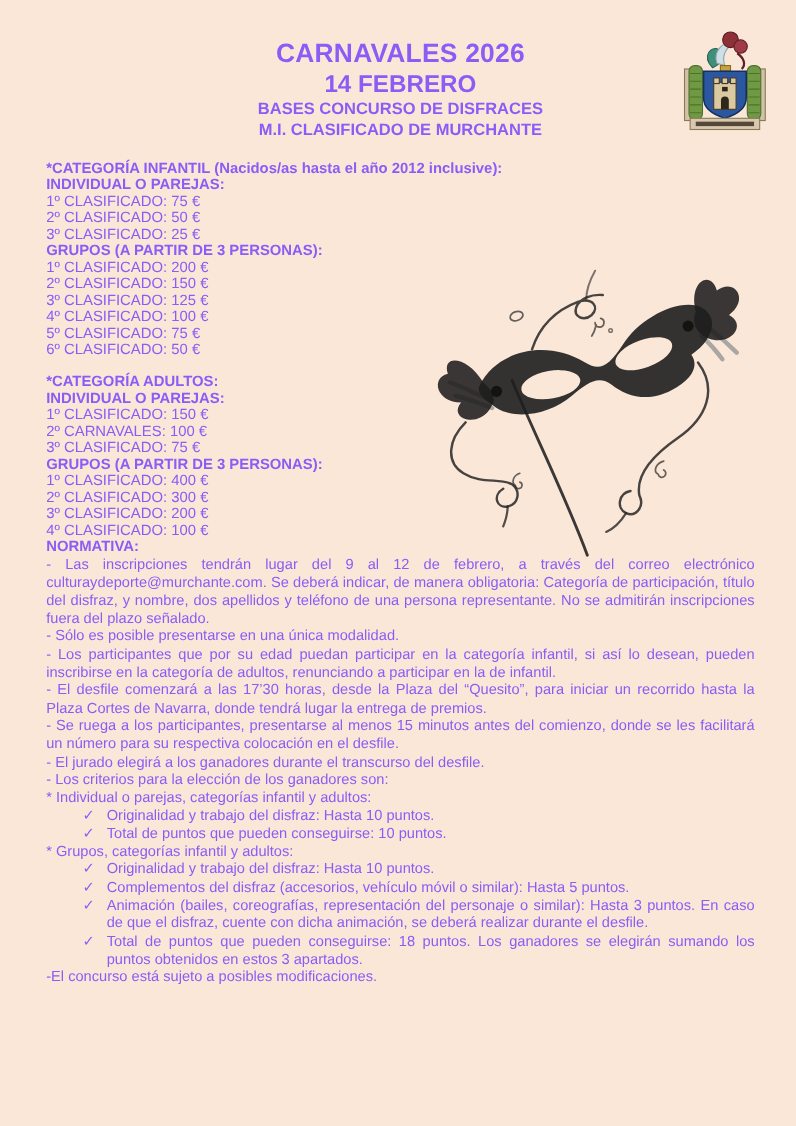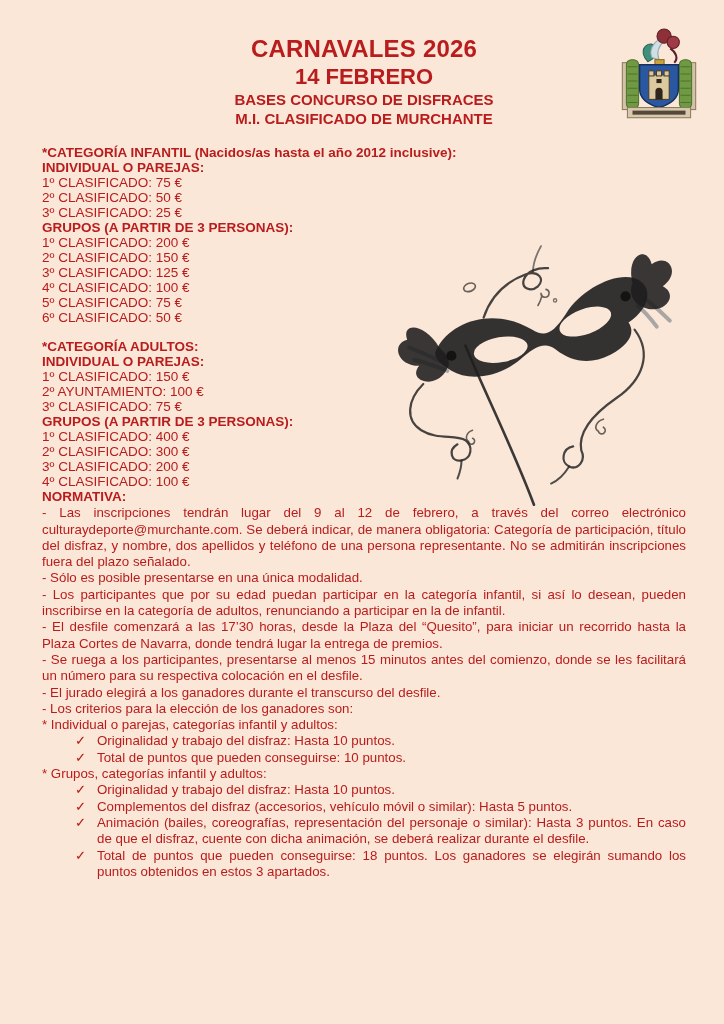--- a/index.html
+++ b/index.html
@@ -1,21 +1,21 @@
 <!DOCTYPE html>
 <html><head>
 <meta charset="utf-8">
 <style>
   html,body{margin:0;padding:0;}
   .page{
     position:relative;
     width:724px;height:1024px;
     background:#fbe7d8;
     font-family:"Liberation Sans", sans-serif;
-    color:#b91c1c;
+    color:#8b5cf6;
     overflow:hidden;
   }
   .content{position:absolute;left:42px;top:34px;width:644px;z-index:2;}
   .header{text-align:center;font-weight:bold;width:644px;}
   .t1{font-size:24px;line-height:29px;letter-spacing:.2px;}
   .t2{font-size:22px;line-height:27px;}
   .t3{font-size:15px;line-height:19px;}
   .crest{position:absolute;left:617px;top:26px;width:84px;height:106px;z-index:3;}
   .mask-art{position:absolute;left:381px;top:237px;width:322px;height:312px;z-index:1;pointer-events:none;}
   .premios{font-size:13.5px;line-height:15px;margin-top:17px;}
@@ -122,21 +122,21 @@
       <div>1º CLASIFICADO: 200 €</div>
       <div>2º CLASIFICADO: 150 €</div>
       <div>3º CLASIFICADO: 125 €</div>
       <div>4º CLASIFICADO: 100 €</div>
       <div>5º CLASIFICADO: 75 €</div>
       <div>6º CLASIFICADO: 50 €</div>
 
       <div class="b gap14">*CATEGORÍA ADULTOS:</div>
       <div class="b">INDIVIDUAL O PAREJAS:</div>
       <div>1º CLASIFICADO: 150 €</div>
-      <div>2º AYUNTAMIENTO: 100 €</div>
+      <div>2º CARNAVALES: 100 €</div>
       <div>3º CLASIFICADO: 75 €</div>
       <div class="b">GRUPOS (A PARTIR DE 3 PERSONAS):</div>
       <div>1º CLASIFICADO: 400 €</div>
       <div>2º CLASIFICADO: 300 €</div>
       <div>3º CLASIFICADO: 200 €</div>
       <div>4º CLASIFICADO: 100 €</div>
     </div>
 
     <div class="normativa">
       <div class="norm-h">NORMATIVA:</div>
@@ -169,16 +169,17 @@
       </div>
       <div class="check-item">
         <span class="check-glyph">✓</span>
         <span class="check-text">Animación (bailes, coreografías, representación del personaje o similar): Hasta 3 puntos. En caso de que el disfraz, cuente con dicha animación, se deberá realizar durante el desfile.</span>
       </div>
       <div class="check-item">
         <span class="check-glyph">✓</span>
         <span class="check-text">Total de puntos que pueden conseguirse: 18 puntos. Los ganadores se elegirán sumando los puntos obtenidos en estos 3 apartados.</span>
       </div>
 
+      <p class="footer-line">-El concurso está sujeto a posibles modificaciones.</p>
     </div>
 
   </div>
 </div>
 
 </body></html>

